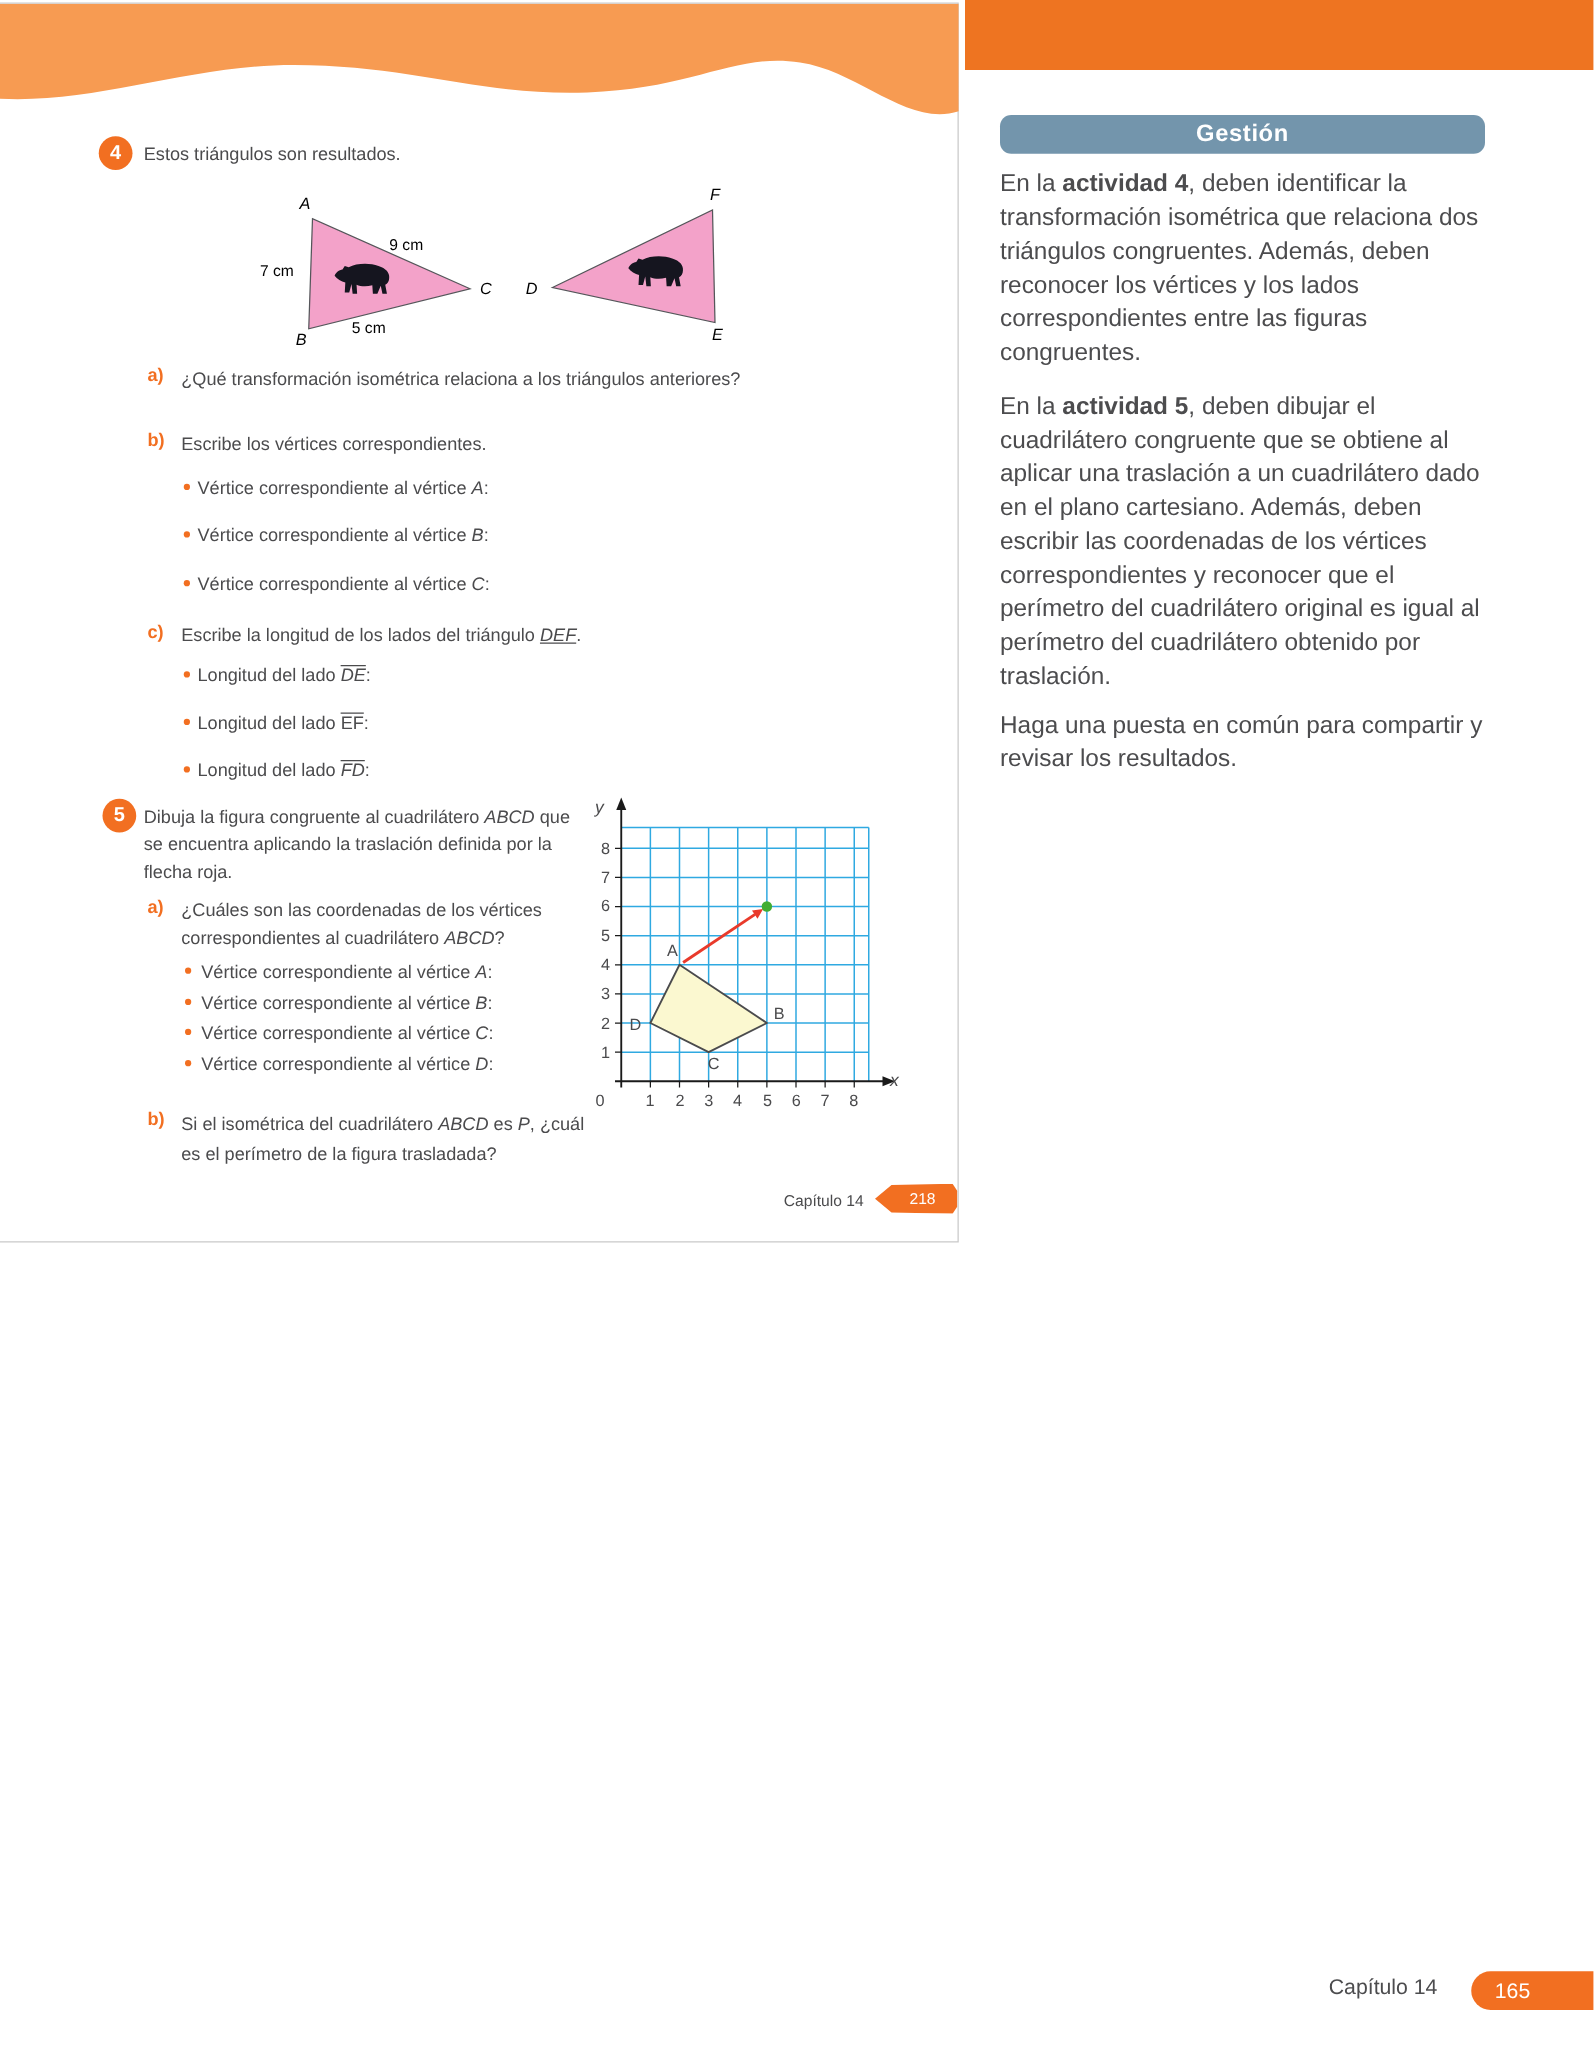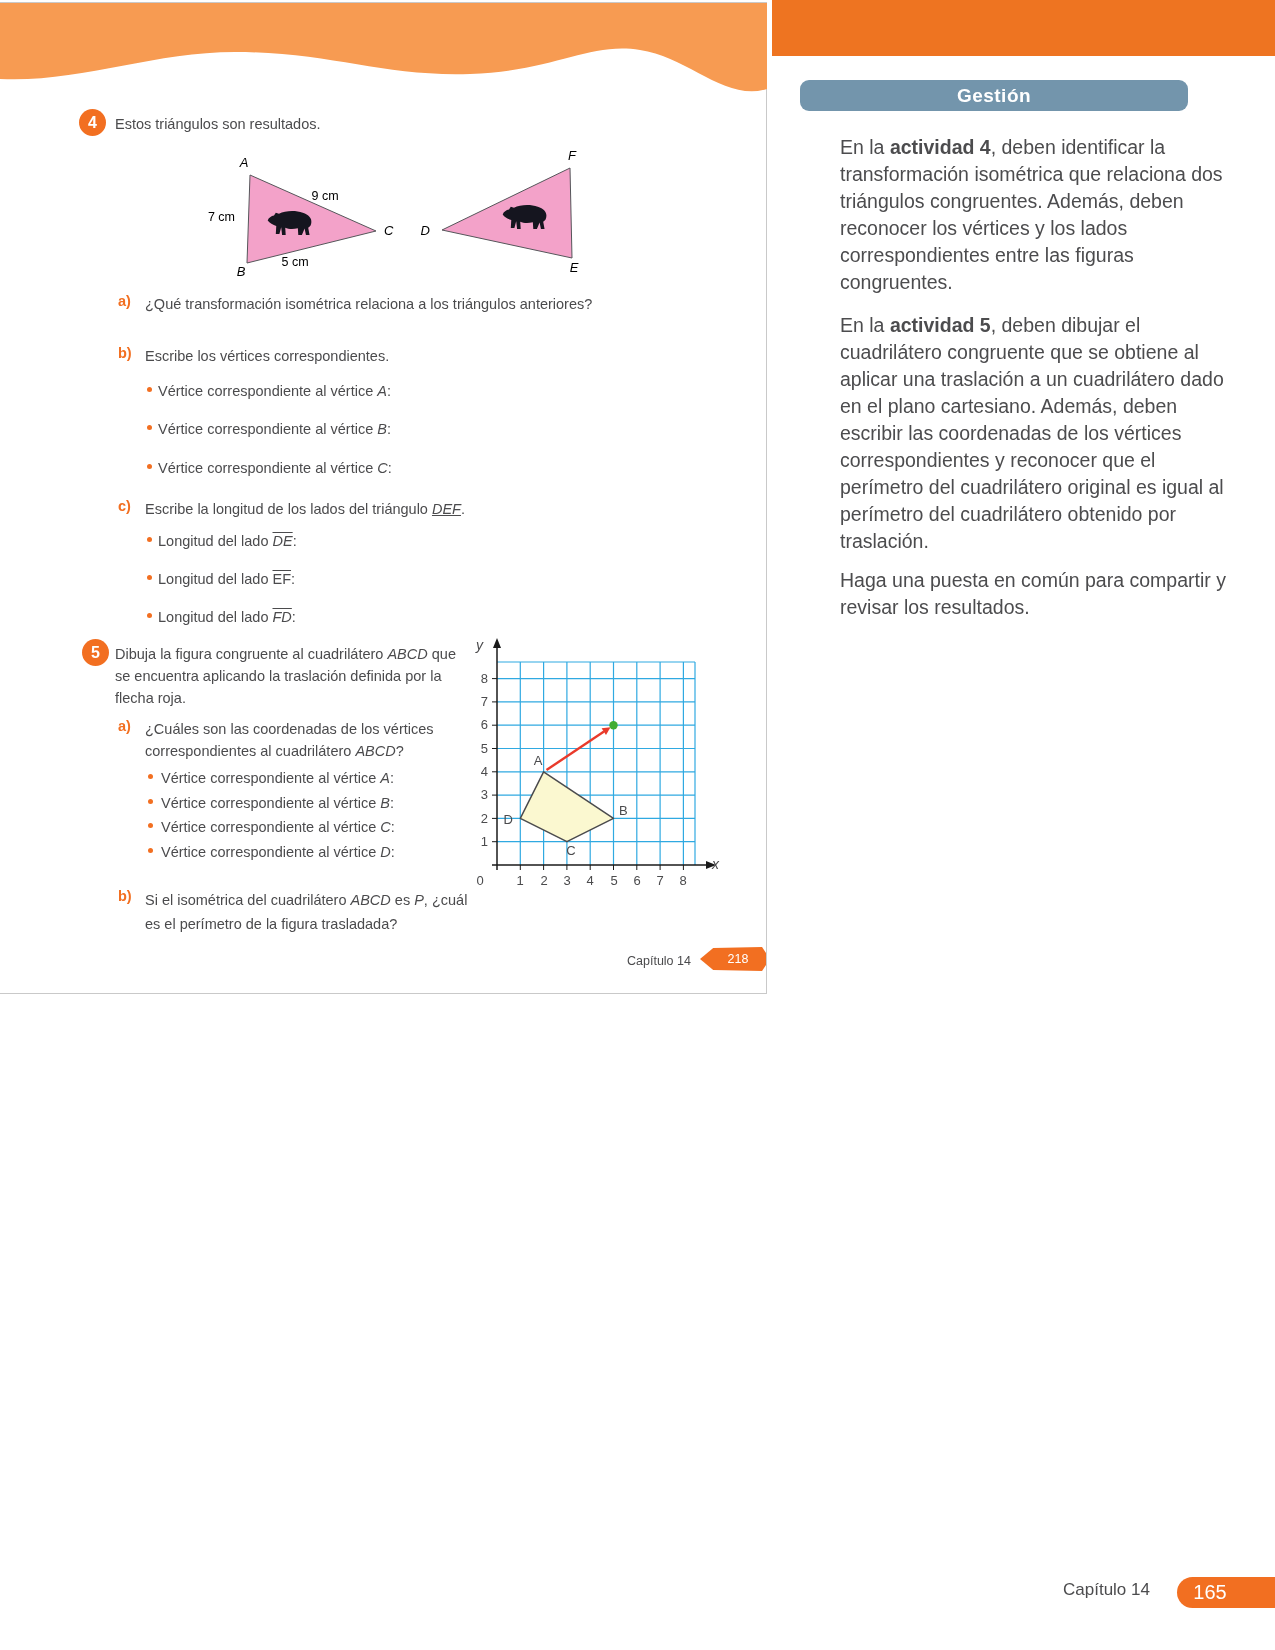--- a/index.html
+++ b/index.html
@@ -25,29 +25,29 @@
   .grid-svg text{font-family:"Liberation Sans",sans-serif;fill:#4b4b4d;}
 
   
   .sp-footer-chapter{position:absolute;left:627px;top:954px;font-size:12.5px;color:#4b4b4d;z-index:3;}
   .sp-footer-badge{position:absolute;left:700px;top:947px;width:66px;height:24px;background:#F26F21;color:#fff;
                    font-size:12.5px;display:flex;align-items:center;justify-content:center;padding-left:10px;
                    box-sizing:border-box;z-index:3;
                    clip-path:polygon(0 50%,20% 4%,94% 0,100% 25%,100% 75%,94% 100%,20% 96%);}
 
   
-  .gestion-header{position:absolute;left:800px;top:80px;width:388px;height:31px;background:#7395AC;
+  .gestion-header{position:absolute;left:800px;top:92px;width:388px;height:31px;background:#7395AC;
                   border-radius:9px;color:#ffffff;font-weight:700;font-size:19px;letter-spacing:.5px;
                   display:flex;align-items:center;justify-content:center;z-index:2;}
-  .para{position:absolute;left:800px;width:402px;font-size:19.5px;line-height:27px;color:#4c4c4e;z-index:2;margin-left:40px;}
+  .para{position:absolute;left:800px;width:402px;font-size:19.5px;line-height:27px;color:#4c4c4e;z-index:2;}
 
   
   .tb-footer-chapter{position:absolute;left:1063px;top:1580px;font-size:17px;color:#4c4c4e;z-index:2;}
   .tb-footer-badge{position:absolute;left:1177px;top:1577px;width:98px;height:31px;background:#F26F21;
-                   border-radius:16px 0 0 16px;color:#fff;font-size:20px;display:flex;align-items:center;
+                   border-radius:16px 0 0 16px;color:#fff;font-size:17px;display:flex;align-items:center;
                    justify-content:center;padding-right:32px;box-sizing:border-box;z-index:2;}
 </style>
 </head>
 <body>
 
 <div class="screen">
 
   <div class="page-sheet"></div>
 
   <svg class="wave-banner" viewBox="0 0 767 100" preserveAspectRatio="none">

